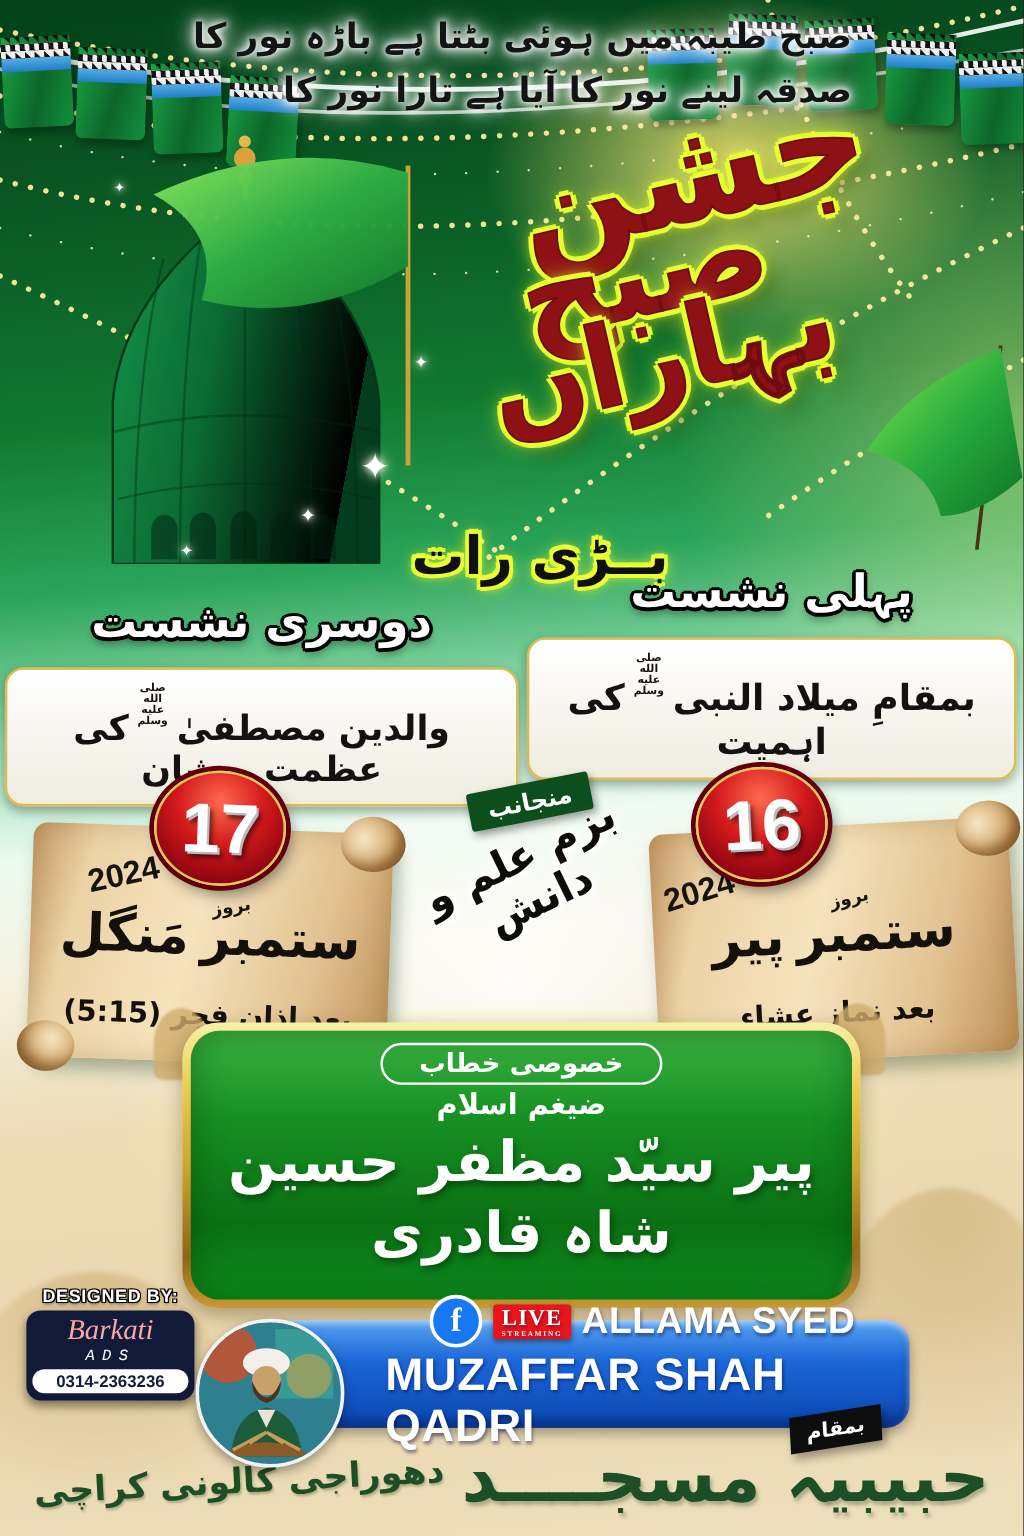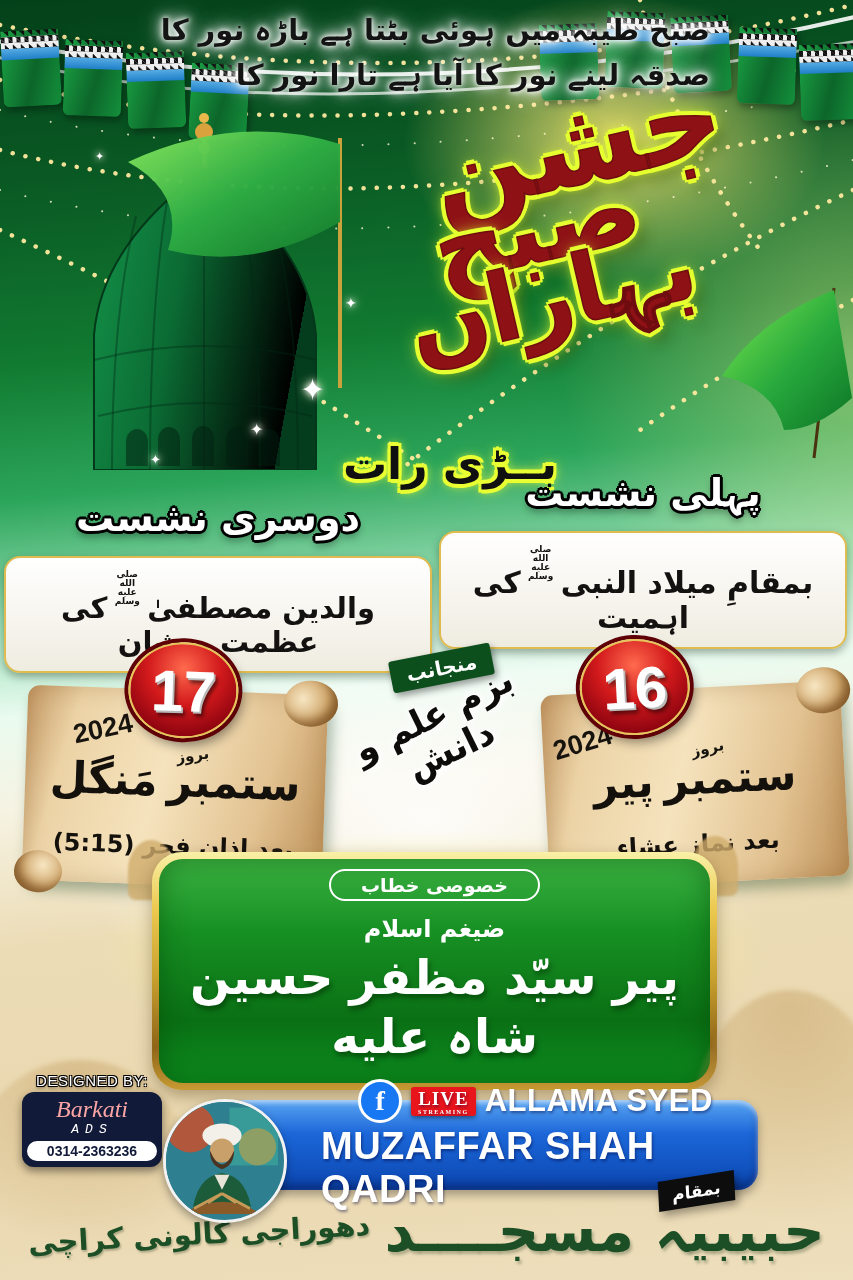--- a/index.html
+++ b/index.html
@@ -83,26 +83,26 @@
   .org .name{margin-top:10px;transform:rotate(-26deg);font-size:35px;font-weight:bold;color:#0e0c0a;line-height:1.1;
     text-shadow:0 0 4px #fff,0 0 8px #fff,0 0 14px #fff,2px 2px 8px rgba(255,255,255,.95);}
   
   .banner-glow{left:95px;top:830px;width:680px;height:240px;border-radius:50%;
     background:radial-gradient(ellipse,rgba(252,241,140,.95) 0%,rgba(252,241,140,0) 70%);}
   .dometip{width:46px;height:60px;border-radius:50% 50% 8px 8px;background:rgba(208,172,108,.8);filter:blur(1px);}
   .speech{left:152px;top:852px;width:565px;height:238px;border-radius:30px;padding:7px;box-sizing:border-box;
     background:linear-gradient(180deg,#f9f0a6,#ecc94f 24%,#caa22e 52%,#8f6517 82%,#c79a33);box-shadow:0 6px 16px rgba(60,40,0,.35);}
   .speech .inner{width:100%;height:100%;border-radius:24px;direction:rtl;text-align:center;
     background:linear-gradient(180deg,#3cb342,#179023 32%,#0a7014 72%,#0d8c1f);box-shadow:inset 0 0 30px rgba(0,60,0,.45);}
-  .speech .pill{display:inline-block;margin-top:10px;border:2px solid #fff;border-radius:22px;padding:3px 30px;color:#fff;font-size:19px;font-weight:bold;letter-spacing:2px;}
-  .speech .honor{color:#fff;font-size:24px;font-weight:bold;margin-top:14px;}
+  .speech .pill{display:inline-block;margin-top:10px;border:2px solid #fff;border-radius:22px;padding:3px 30px;color:#fff;font-size:22px;font-weight:bold;letter-spacing:2px;}
+  .speech .honor{color:#fff;font-size:24px;font-weight:bold;margin-top:2px;}
   .speech .speaker{color:#fff;font-size:47px;font-weight:bold;margin-top:6px;line-height:1.25;text-shadow:2px 4px 5px rgba(0,40,0,.5);}
   
   .designer{left:22px;top:1072px;width:140px;text-align:center;font-family:"Liberation Sans",sans-serif;}
-  .designer .lbl{font-size:15px;font-weight:normal;color:#fff;letter-spacing:.5px;
+  .designer .lbl{font-size:15px;font-weight:bold;color:#fff;letter-spacing:.5px;
     text-shadow:-1px -1px 0 #000,1px -1px 0 #000,-1px 1px 0 #000,1px 1px 0 #000,0 2px 3px rgba(0,0,0,.6);}
   .designer .card{margin-top:3px;background:#121a3a;border-radius:12px;padding:5px 5px 6px;box-shadow:0 4px 8px rgba(0,0,0,.45);}
   .designer .nm{font-family:"Liberation Serif",serif;font-style:italic;font-size:24px;color:#fca5a5;line-height:1;}
   .designer .sb{font-family:Liberation Mono, monospace;font-style:italic;font-size:13px;color:#fff;letter-spacing:6px;margin-top:1px;}
   .designer .ph{margin-top:4px;background:#fff;border-radius:10px;color:#121a3a;font-size:14px;font-weight:bold;padding:2px 0;}
   
   .live{left:225px;top:1100px;width:533px;height:90px;border-radius:20px;
     background:linear-gradient(180deg,#59a5f2,#1b66d8 38%,#0b46b0);
     box-shadow:inset 0 3px 5px rgba(255,255,255,.55),inset 0 -6px 10px rgba(0,0,40,.35),0 5px 10px rgba(0,0,0,.3);}
   .live::after{content:"";position:absolute;left:258px;bottom:-14px;width:28px;height:28px;background:#0c47ae;transform:rotate(45deg);border-radius:4px;z-index:-1;}
@@ -273,21 +273,21 @@
   </div>
 
   <div class="abs banner-glow"></div>
   <div class="abs dometip" style="left:128px;top:840px;"></div>
   <div class="abs dometip" style="left:692px;top:836px;"></div>
 
   <div class="abs speech">
     <div class="inner">
       <span class="pill">خصوصی خطاب</span>
       <div class="honor">ضیغم اسلام</div>
-      <div class="speaker">پیر سیّد مظفر حسین شاہ عليه</div>
+      <div class="speaker">پیر سیّد مظفر حسین شاہ قادری</div>
     </div>
   </div>
 
   <div class="abs sil" style="left:-30px;top:1060px;width:220px;height:220px;"></div>
   <div class="abs sil" style="left:690px;top:990px;width:200px;height:290px;"></div>
 
   <div class="abs designer">
     <div class="lbl">DESIGNED BY:</div>
     <div class="card">
       <div class="nm">Barkati</div>

